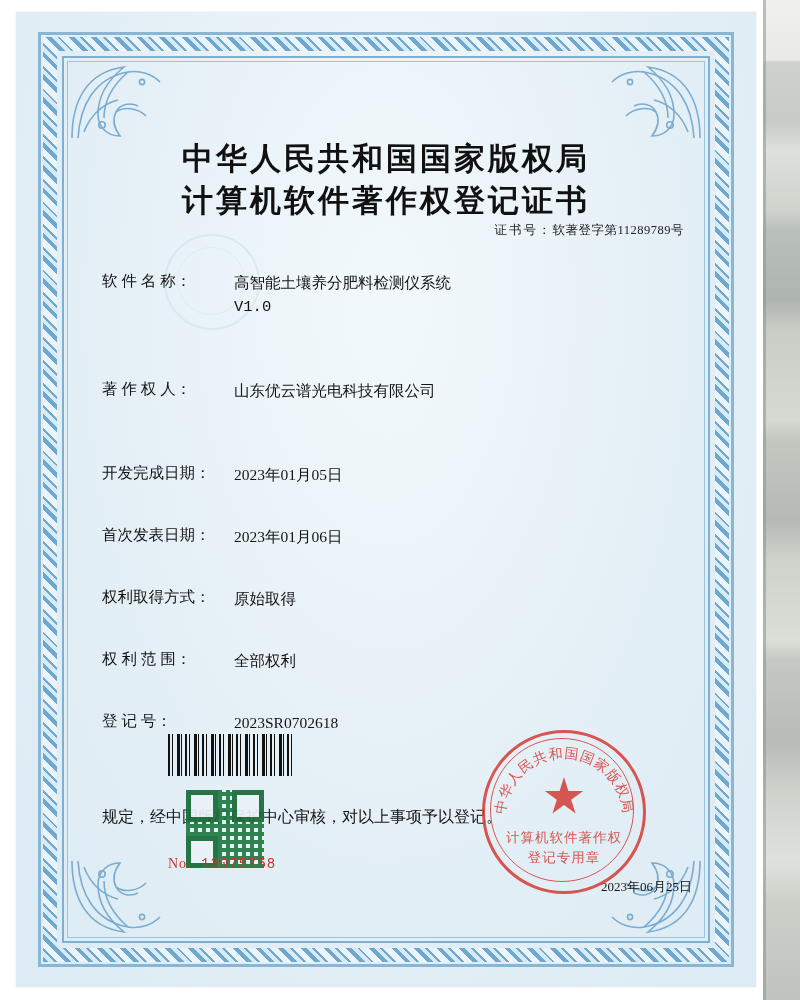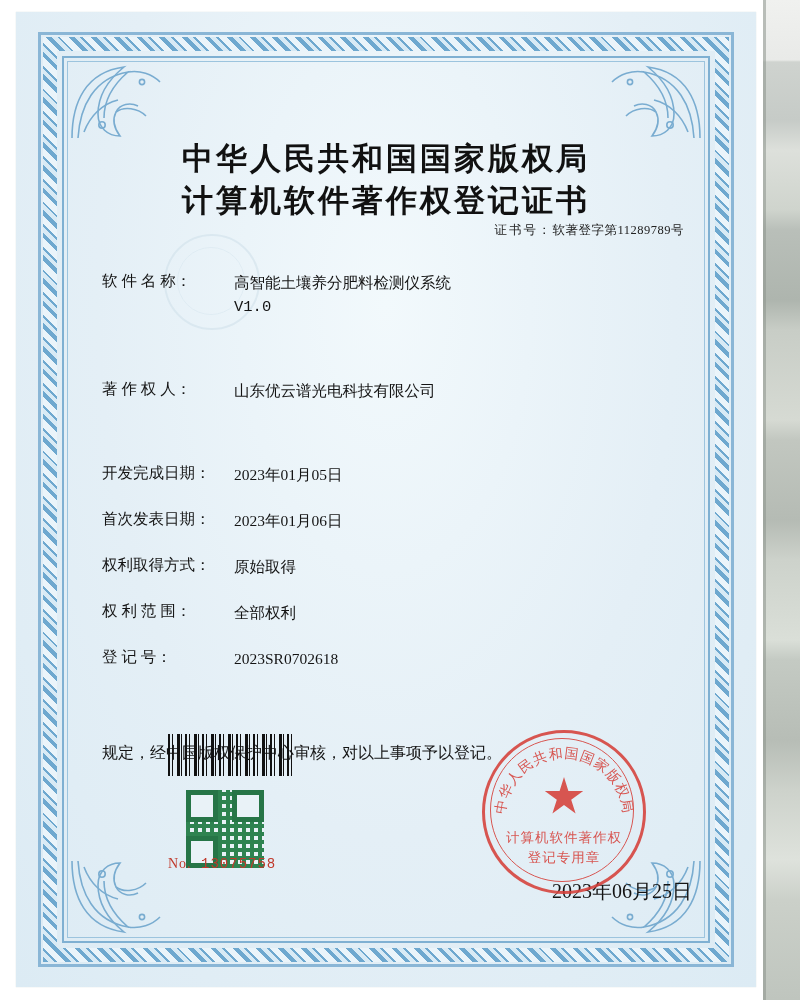--- a/index.html
+++ b/index.html
@@ -162,21 +162,21 @@
     padding-right: 12px;
     letter-spacing: .5px;
     color: #222;
   }
   .cert-no .lbl { letter-spacing: 2px; }
 
   .field {
     display: flex;
     align-items: flex-start;
     font-size: 15.5px;
-    margin-top: 22px;
+    margin-top: 38px;
     padding-left: 26px;
     color: #141414;
   }
   .field .lbl {
     width: 132px;
     flex: 0 0 132px;
     letter-spacing: 0px;
     white-space: nowrap;
   }
   .field .val {
@@ -249,21 +249,21 @@
     color: #c0392b;
     letter-spacing: 1px;
     font-family: "Liberation Mono", monospace;
   }
   .serial .no { font-family: "Liberation Serif", serif; }
 
   .issue-date {
     position: absolute;
     right: 64px;
     top: 866px;
-    font-size: 20px;
+    font-size: 13px;
     color: #141414;
   }
 
   
   .seal {
     position: absolute;
     left: 466px;
     top: 718px;
     width: 158px;
     height: 158px;

